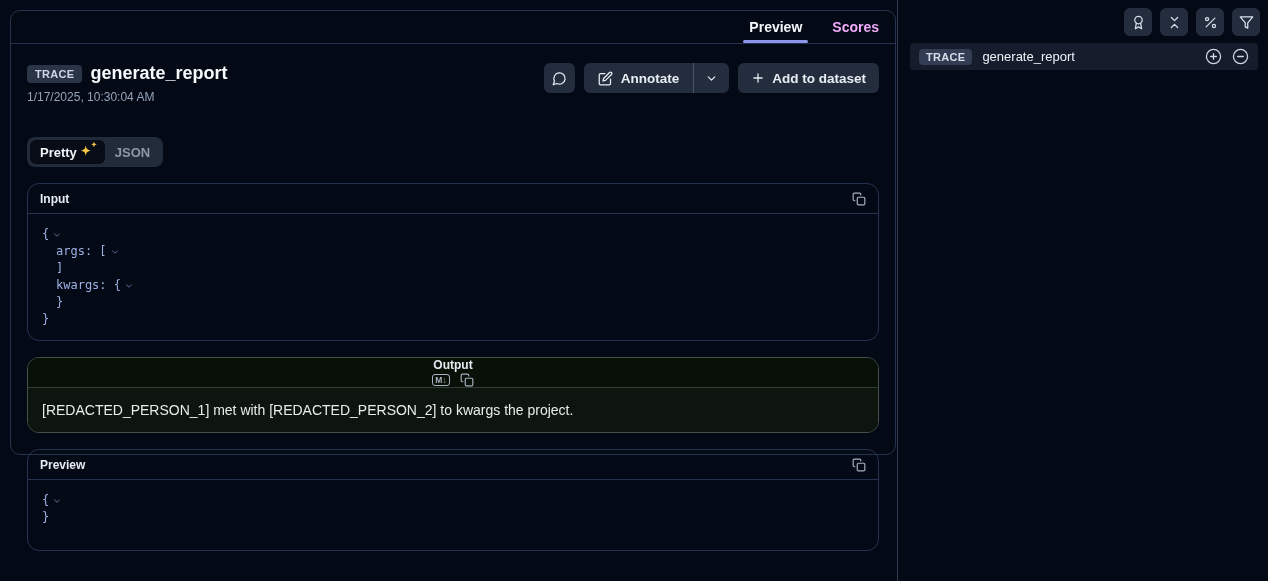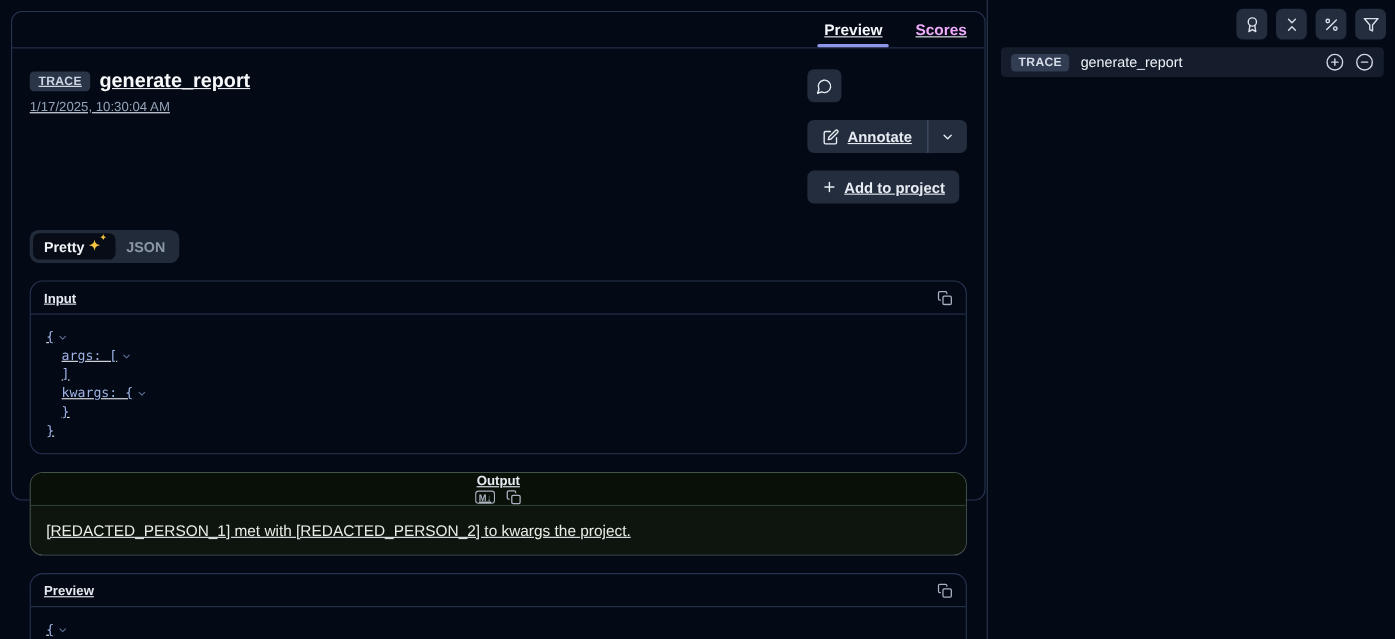--- a/index.html
+++ b/index.html
@@ -8,21 +8,21 @@
     position:relative; overflow:hidden;
     background:#040a15;
     font-family:"Liberation Sans", sans-serif;
     color:#e5e9f0;
   }
   svg { display:block; }
 
   
   .left-panel {
     position:absolute; left:10px; top:10px; width:886px; height:445px;
-    border:1px solid #263350; border-radius:10px;text-decoration:underline;
+    border:1px solid #263350; border-radius:10px;
   }
   .tabbar {
     height:33px; border-bottom:1px solid #263350;
     display:flex; justify-content:flex-end; align-items:stretch;
     padding-right:10px;
   }
   .tab {
     position:relative; display:flex; align-items:center;
     padding:0 6px; margin-left:18px;
     font-size:14px; font-weight:700; color:#f0abfc; cursor:pointer;
@@ -36,37 +36,37 @@
 
   .header-row { display:flex; justify-content:space-between; align-items:flex-start; }
   .title-line { display:flex; align-items:center; gap:8px; }
   .badge {
     background:#2b3548; color:#cdd6e4; font-size:11px; font-weight:600;
     letter-spacing:.3px; padding:3px 8px; border-radius:4px; white-space:nowrap;
   }
   .trace-title { font-size:18px; font-weight:700; color:#f8fafc; }
   .timestamp { margin-top:6px; font-size:12px; color:#94a3b8; }
 
-  .actions { display:flex; gap:16px; align-items:flex-start;flex-direction:column; }
+  .actions { display:flex; gap:9px; align-items:flex-end; }
   .btn {
     background:#232d3e; border:none; border-radius:6px; height:30px;
     display:flex; align-items:center; color:#e8edf3; cursor:pointer;
     font-family:"Liberation Sans", sans-serif;
   }
   .icon-btn-sq { width:31px; justify-content:center; }
   .btn-label { font-size:13.5px; font-weight:700; }
   .split-btn { padding:0; }
   .split-main { display:flex; align-items:center; gap:8px; padding:0 14px; height:100%; cursor:pointer; }
   .split-divider { width:1px; height:30px; background:#46546e; }
   .split-caret { display:flex; align-items:center; padding:0 11px; height:100%; cursor:pointer; }
   .add-btn { gap:7px; padding:0 13px; }
 
   
   .view-toggle {
-    margin-top:24px; display:inline-flex; align-items:center;
+    margin-top:33px; display:inline-flex; align-items:center;
     background:#222b3a; border-radius:8px; padding:3px; height:30px;
   }
   .seg {
     display:flex; align-items:center; gap:5px; height:24px;
     padding:0 10px; border-radius:6px; font-size:13px; font-weight:700;
     color:#8c97a8; cursor:pointer;
   }
   .seg.active { background:#070c16; color:#f1f5f9; }
   .sparkle-wrap { position:relative; width:13px; height:13px; }
   .sparkle-big { position:absolute; left:-1px; top:-1px; color:#f5c542; font-size:12px; line-height:13px; }
@@ -172,21 +172,21 @@
           </div>
         </div>
 
         <button class="btn add-btn">
           <span>
             <svg width="14" height="14" viewBox="0 0 24 24" fill="none" stroke="currentColor" stroke-width="2.2" stroke-linecap="round" stroke-linejoin="round">
                 <path d="M5 12h14"></path>
                 <path d="M12 5v14"></path>
               </svg>
           </span>
-          <span class="btn-label">Add to project</span>
+          <span class="btn-label">Add to dataset</span>
         </button>
       </div>
     </div>
 
     <div class="view-toggle">
       <div class="seg active">
         <span>Pretty</span>
         <span class="sparkle-wrap">
           <span class="sparkle-big">✦</span>
           <span class="sparkle-small">✦</span>

